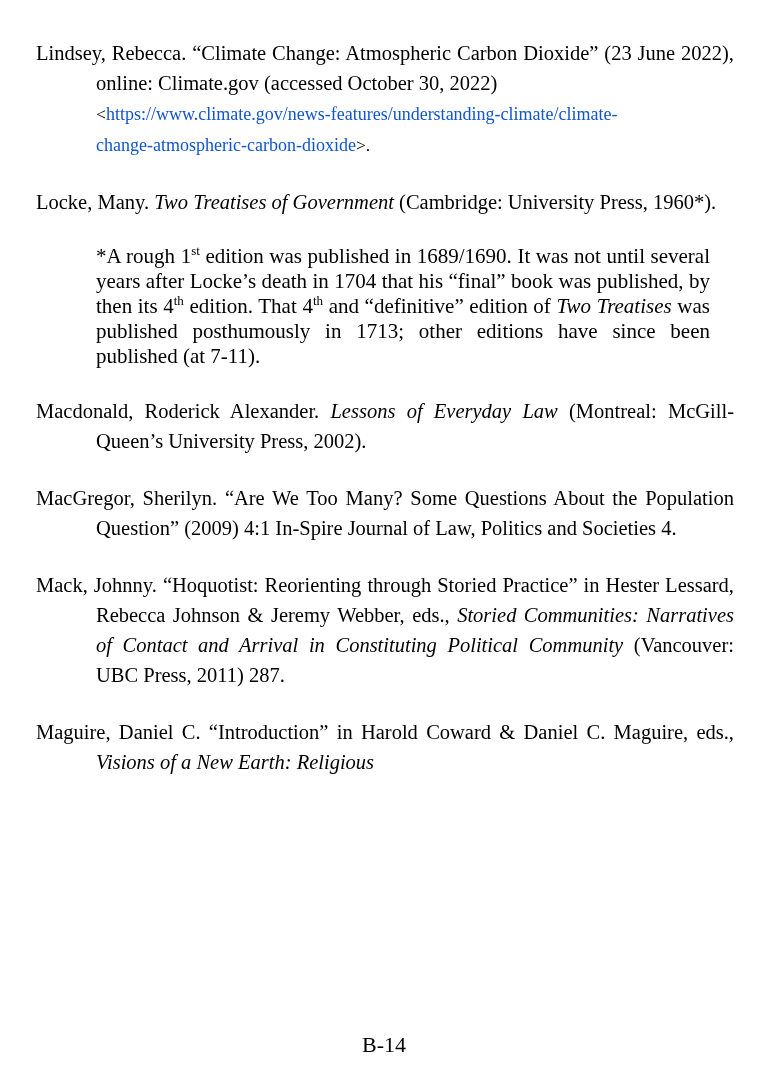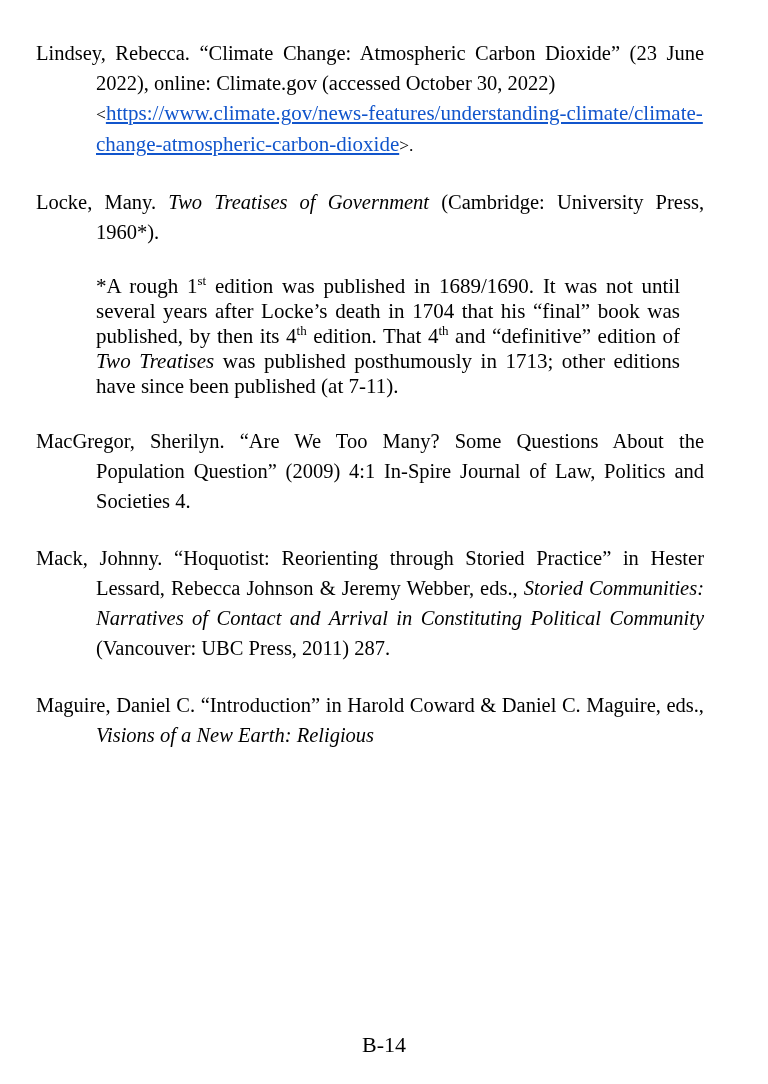--- a/index.html
+++ b/index.html
@@ -13,21 +13,21 @@
     position: relative;
     font-family: "Liberation Serif", "DejaVu Serif", serif;
     font-size: 20.5px;
     line-height: 30px;
     color: #000000;
     overflow: hidden;
   }
   .page {
     position: absolute;
     top: 0; left: 0; right: 0; bottom: 0;
-    padding: 38px 64px 0 36px;
+    padding: 38px 34px 0 36px;
     box-sizing: border-box;
   }
   .entry {
     margin: 0 0 27px 0;
     padding-left: 60px;
     text-indent: -60px;
     text-align: justify;
   }
   .footnote {
     margin: 0 24px 27px 60px;
@@ -35,22 +35,21 @@
     line-height: 25px;
     text-align: justify;
   }
   .seg-italic { font-style: italic; margin-top: 28px; }
   .seg-sup {
     vertical-align: super;
     font-size: 0.62em;
     line-height: 0;
   }
   .seg-link {
-    text-decoration: underline;
-    font-size: 21px;
+    font-size: 18px;
     cursor: pointer;
   }
   .seg-url-bracket {
     font-size: 17.5px;
   }
   .page-footer {
     position: absolute;
     left: 0;
     right: 0;
     bottom: 24px;
@@ -59,18 +58,19 @@
   }
 </style>
 </head>
 <body>
 
 <div class="page">
   <div>
       <p class="entry"><span>Lindsey, Rebecca. “Climate Change: Atmospheric Carbon Dioxide” (23 June 2022), online: Climate.gov (accessed October 30, 2022)</span><br><span class="seg-url-bracket">&lt;</span><span class="seg-link" style="color: rgb(17, 85, 204);">https://www.climate.gov/news-features/understanding-climate/climate-</span><br><span class="seg-link" style="color: rgb(17, 85, 204);">change-atmospheric-carbon-dioxide</span><span class="seg-url-bracket">&gt;.</span></p>
       <p class="entry"><span>Locke, Many. </span><span class="seg-italic">Two Treatises of Government</span><span> (Cambridge: University Press, 1960*).</span></p>
       <p class="footnote"><span>*A rough 1</span><span class="seg-sup">st</span><span> edition was published in 1689/1690. It was not until several years after Locke’s death in 1704 that his “final” book was published, by then its 4</span><span class="seg-sup">th</span><span> edition. That 4</span><span class="seg-sup">th</span><span> and “definitive” edition of </span><span class="seg-italic">Two Treatises</span><span> was published posthumously in 1713; other editions have since been published (at 7-11).</span></p>
+      <p class="entry"><span>Macdonald, Roderick Alexander. </span><span class="seg-italic">Lessons of Everyday Law</span><span> (Montreal: McGill-Queen’s University Press, 2002).</span></p>
       <p class="entry"><span>MacGregor, Sherilyn. “Are We Too Many? Some Questions About the Population Question” (2009) 4:1 In-Spire Journal of Law, Politics and Societies 4.</span></p>
       <p class="entry"><span>Mack, Johnny. “Hoquotist: Reorienting through Storied Practice” in Hester Lessard, Rebecca Johnson &amp; Jeremy Webber, eds., </span><span class="seg-italic">Storied Communities: Narratives of Contact and Arrival in Constituting Political Community</span><span> (Vancouver: UBC Press, 2011) 287.</span></p>
       <p class="entry"><span>Maguire, Daniel C. “Introduction” in Harold Coward &amp; Daniel C. Maguire, eds., </span><span class="seg-italic">Visions of a New Earth: Religious</span></p>
     </div>
   <div class="page-footer">B-14</div>
 </div>
 
 </body></html>

